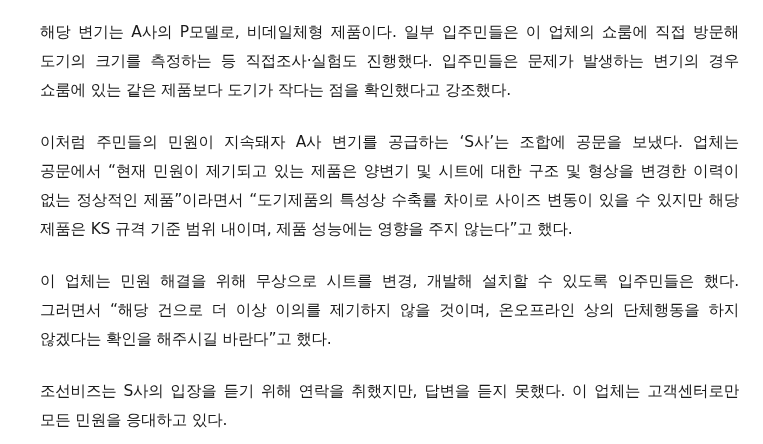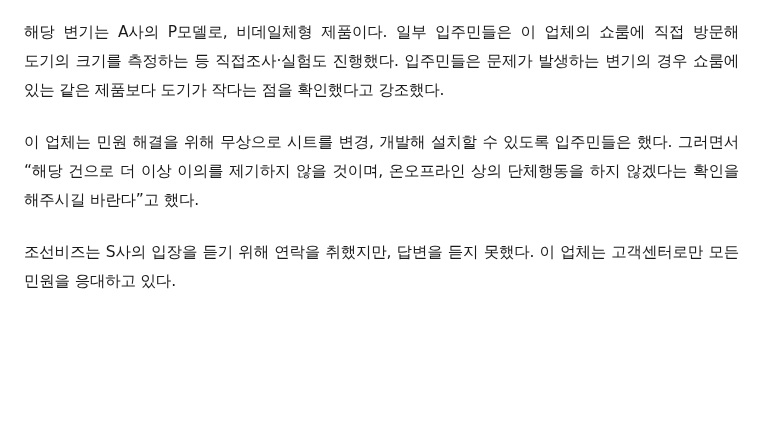--- a/index.html
+++ b/index.html
@@ -9,21 +9,21 @@
   }
   body {
     width: 763px;
     height: 444px;
     overflow: hidden;
     font-family: "DejaVu Sans", "Liberation Sans", sans-serif;
   }
   .article {
     box-sizing: border-box;
     width: 763px;
-    padding: 18px 24px 10px 24px;
+    padding: 18px 24px 10px 40px;
   }
   .para {
     font-size: 15.5px;
     line-height: 29px;
     color: #1a1a1a;
     letter-spacing: -0.2px;
     margin: 0 0 23px 0;
     text-align: justify;
     word-break: keep-all;
     white-space: normal;
@@ -31,15 +31,16 @@
   .para:last-child {
     margin-bottom: 0;
     margin-top: 20px;
   }
 </style>
 </head>
 <body>
 
 <div class="article">
   <p class="para">해당 변기는 A사의 P모델로, 비데일체형 제품이다. 일부 입주민들은 이 업체의 쇼룸에 직접 방문해 도기의 크기를 측정하는 등 직접조사·실험도 진행했다. 입주민들은 문제가 발생하는 변기의 경우 쇼룸에 있는 같은 제품보다 도기가 작다는 점을 확인했다고 강조했다.</p>
+  <p class="para">이처럼 주민들의 민원이 지속돼자 A사 변기를 공급하는 ‘S사’는 조합에 공문을 보냈다. 업체는 공문에서 “현재 민원이 제기되고 있는 제품은 양변기 및 시트에 대한 구조 및 형상을 변경한 이력이 없는 정상적인 제품”이라면서 “도기제품의 특성상 수축률 차이로 사이즈 변동이 있을 수 있지만 해당 제품은 KS 규격 기준 범위 내이며, 제품 성능에는 영향을 주지 않는다”고 했다.</p>
   <p class="para">이 업체는 민원 해결을 위해 무상으로 시트를 변경, 개발해 설치할 수 있도록 입주민들은 했다. 그러면서 “해당 건으로 더 이상 이의를 제기하지 않을 것이며, 온오프라인 상의 단체행동을 하지 않겠다는 확인을 해주시길 바란다”고 했다.</p>
   <p class="para">조선비즈는 S사의 입장을 듣기 위해 연락을 취했지만, 답변을 듣지 못했다. 이 업체는 고객센터로만 모든 민원을 응대하고 있다.</p>
 </div>
 
 </body></html>

